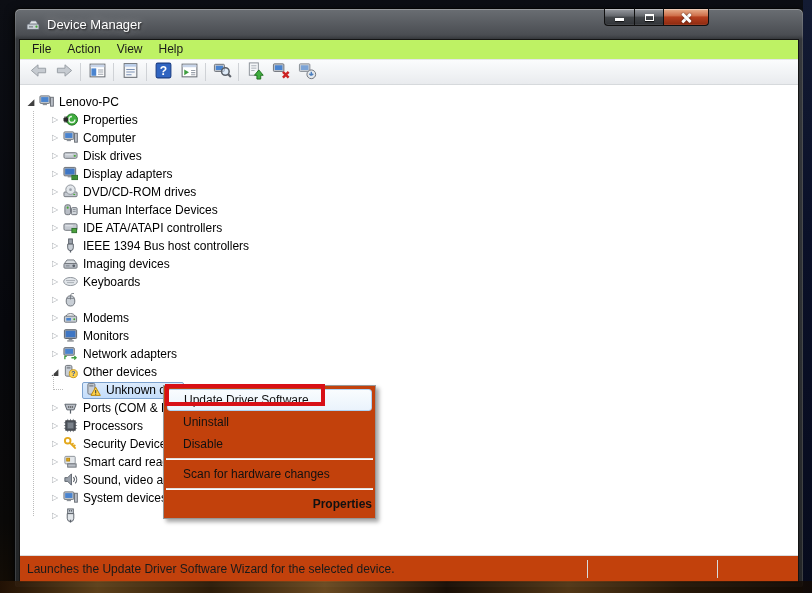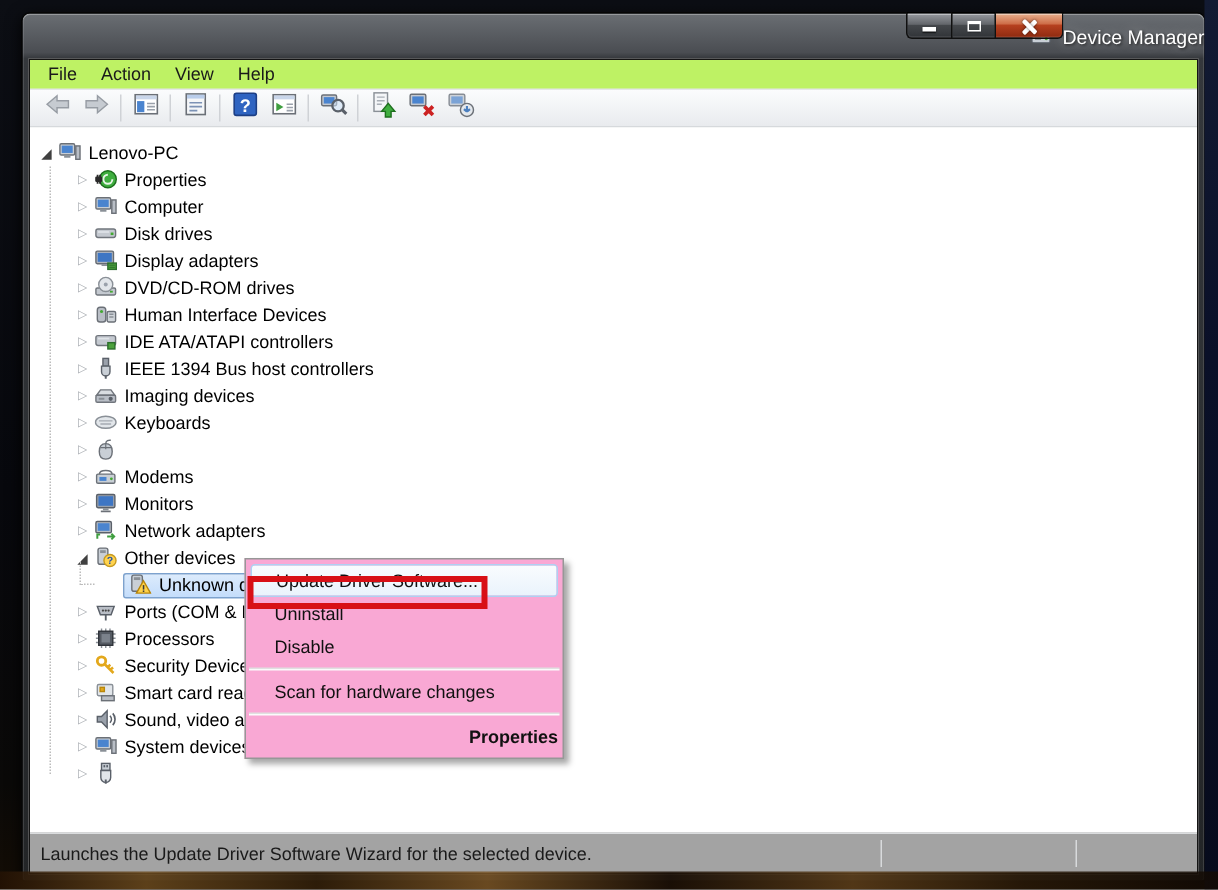--- a/index.html
+++ b/index.html
@@ -23,21 +23,21 @@
   .window{
     position:absolute; left:14px; top:8px; width:790px; height:580px;
     display:flex; flex-direction:column;
     border:1px solid #050505;
     border-radius:6px 6px 3px 3px;
     background: linear-gradient(180deg,#6a6e73 0%,#4a4d52 26px,#35383c 30px,#2b2e31 60%,#232527 100%);
     box-shadow: inset 0 1px 0 rgba(255,255,255,.3), inset 1px 0 0 rgba(255,255,255,.12), inset -1px 0 0 rgba(255,255,255,.12), 0 3px 10px rgba(0,0,0,.85);
   }
   .titlebar{
     height:30px; flex:0 0 30px; display:flex; align-items:center;
-    padding-left:10px; position:relative;justify-content:flex-end;
+    padding-left:10px; position:relative;
   }
   .titlebar .title{
     color:#fff; font-size:13px; margin-left:6px;
     text-shadow: 0 0 8px rgba(255,255,255,.45), 1px 1px 2px rgba(0,0,0,.9);
   }
   .title-icon svg{ width:16px; height:16px; vertical-align:middle; }
 
   .win-btns{ position:absolute; top:-1px; right:94px; display:flex; }
   .wb{
     width:30px; height:18px; border:1px solid #101010; border-top:1px solid #000;
@@ -95,31 +95,31 @@
   .sel-box{
     display:flex; align-items:center; height:17px; padding:0 2px; width:102px;
     background:linear-gradient(180deg,#dcebfc,#c4ddfb);
     border:1px solid #7da2ce; border-radius:2px;
   }
   .dotline{ position:absolute; border-left:1px dotted #bcbcbc; width:0; }
   .dotelbow{ position:absolute; border-left:1px dotted #bcbcbc; border-bottom:1px dotted #bcbcbc; }
 
   
   .statusbar{
-    flex:0 0 27px; background:#a3a3a3; border-top:1px solid #dadcde;
+    flex:0 0 27px; background:#c2410c; border-top:1px solid #dadcde;
     font-size:12px; color:#1a1a1a; display:flex; align-items:center; padding-left:7px;
     position:relative;
   }
   .sb-sep{ position:absolute; top:4px; bottom:4px; width:1px; background:#d8dadc; }
   .sb-sep.s1{ left:567px; } .sb-sep.s2{ left:697px; }
 
   
   .context-menu{
-    position:absolute; left:163px; top:372px; width:213px; z-index:50;
-    background:#f9a8d4; border:1px solid #979797; padding:3px 1px 3px 1px;
+    position:absolute; left:163px; top:385px; width:213px; z-index:50;
+    background:#c2410c; border:1px solid #979797; padding:3px 1px 3px 1px;
     box-shadow: 3px 3px 4px rgba(0,0,0,.35);
     font-size:12px; color:#111;
   }
   .cm-item{ height:22px; line-height:22px; padding-left:16px; margin:0 2px; }
   .cm-item.bold{ font-weight:bold;text-align:right; }
   .cm-item.highlight{
     background:linear-gradient(180deg,#f9fcfe 0%,#eaf3fc 100%);
     border:1px solid #aed1f2; border-radius:3px; line-height:20px;
   }
   .cm-sep{ border-top:1px solid #e0e0e0; border-bottom:1px solid #fbfbfb; margin:3px 1px; }

